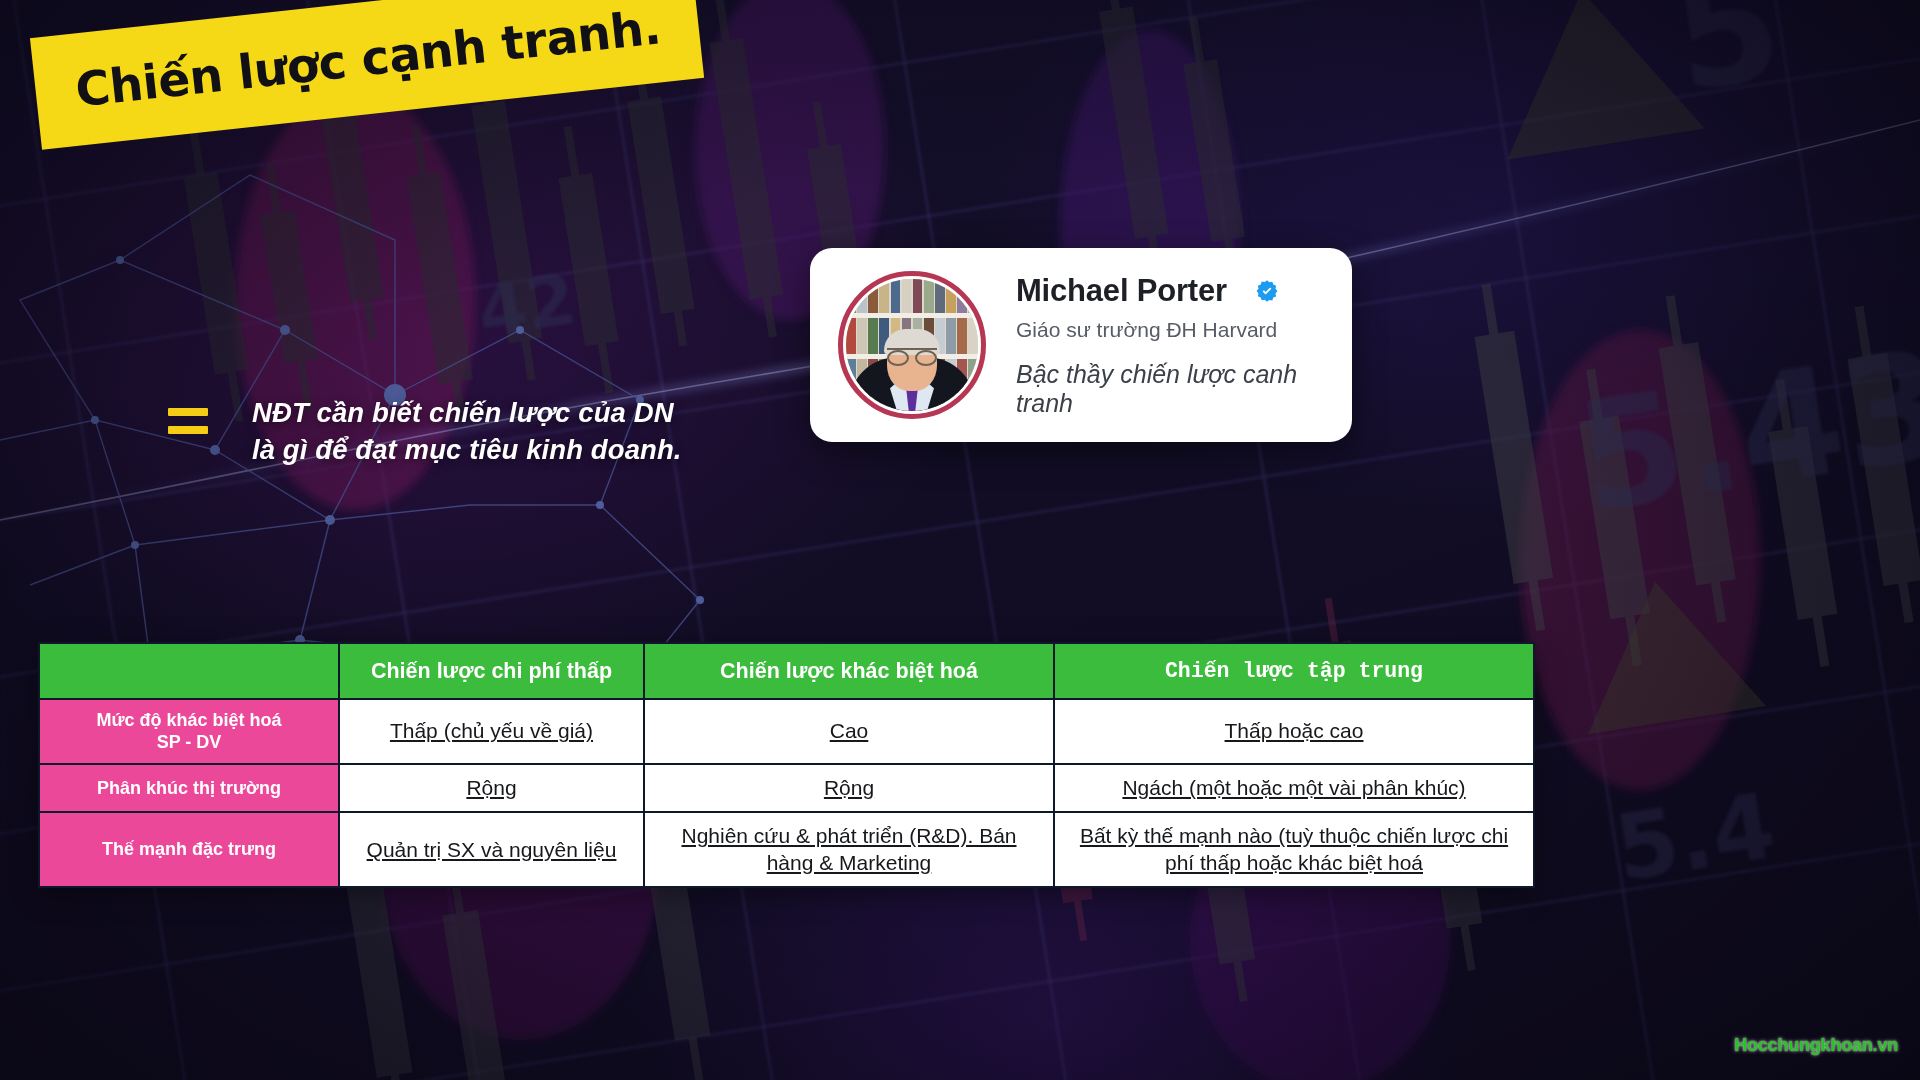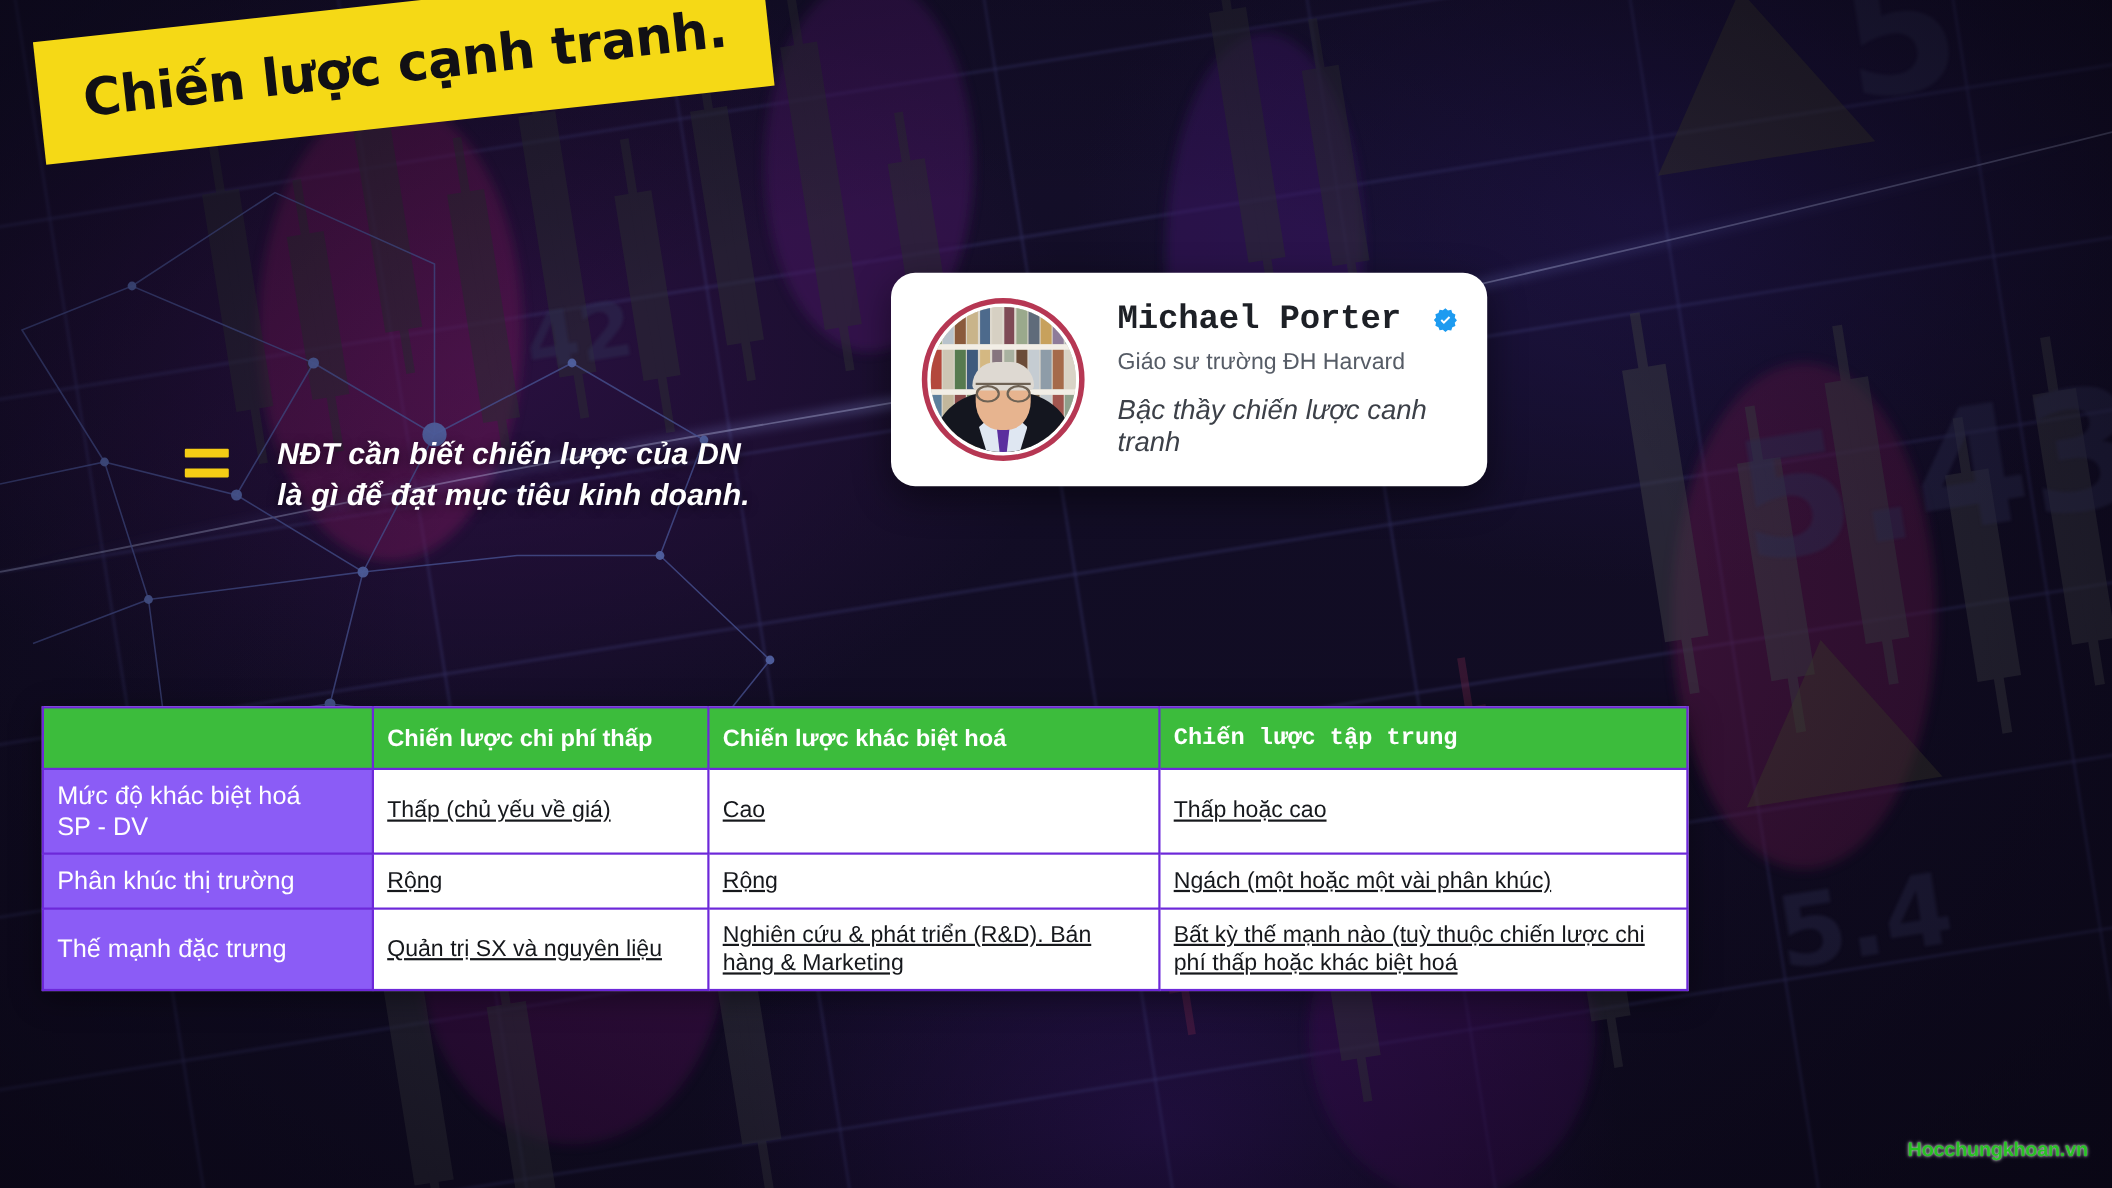--- a/index.html
+++ b/index.html
@@ -111,53 +111,53 @@
     position:absolute; left:50%; bottom:-6px; transform:translateX(-50%);
     width:44px; height:48px; background:#dfe7f2;
     clip-path:polygon(50% 0,100% 40%,80% 100%,20% 100%,0 40%);
   }
   .person-tie{
     position:absolute; left:50%; bottom:-6px; transform:translateX(-50%);
     width:13px; height:42px; background:#5b2f9e;
     clip-path:polygon(50% 0,100% 18%,70% 100%,30% 100%,0 18%);
   }
   #profile-info{ margin-left:30px; }
-  #profile-name-row{ display:flex; align-items:center; gap:28px;font-family:Liberation Mono, monospace; }
+  #profile-name-row{ display:flex; align-items:center; gap:28px; }
   #profile-name{ font-size:31px; font-weight:700; color:#1d2026; letter-spacing:-.2px; }
   #verified-badge{ width:24px; height:24px; display:block; }
   #profile-role{ margin-top:9px; font-size:21px; color:#565c66; }
   #profile-tagline{ margin-top:18px; font-size:25px; font-style:italic; color:#3c4048; }
 
   
   #strategy-table{
     position:absolute; left:38px; top:642px;
     width:1495px;
     border-collapse:collapse;
     background:#ffffff;
     z-index:3;
     box-shadow:0 6px 26px rgba(0,0,0,.4);
     table-layout:fixed;
   }
   #strategy-table td,#strategy-table th{
-    border:2px solid #6d28d9;
+    border:2px solid #0f172a;
     padding:10px 12px;
-    text-align:left;
+    text-align:center;
     vertical-align:middle;
     color:#16181c;
     font-weight:400;
   }
   #strategy-table thead th{
     background:#3cbc3c; color:#ffffff;
     font-weight:700; font-size:21.5px;
     height:56px;
   }
   #strategy-table thead th.corner{ background:#3cbc3c; }
   #strategy-table tbody th.rowhead{
-    background:#8b5cf6; color:#ffffff;
-    font-weight:400; font-size:23px; line-height:1.2;
+    background:#ec4899; color:#ffffff;
+    font-weight:700; font-size:18px; line-height:1.2;
   }
   #strategy-table tbody td{ font-size:21px; line-height:1.25;text-decoration:underline; }
   .col-label{ width:300px; }
   .col-a{ width:305px; }
   .col-b{ width:410px; }
   .col-c{ width:480px;font-family:Liberation Mono, monospace; }
 
   
   #watermark{
     position:absolute; right:22px; bottom:24px; z-index:5;

